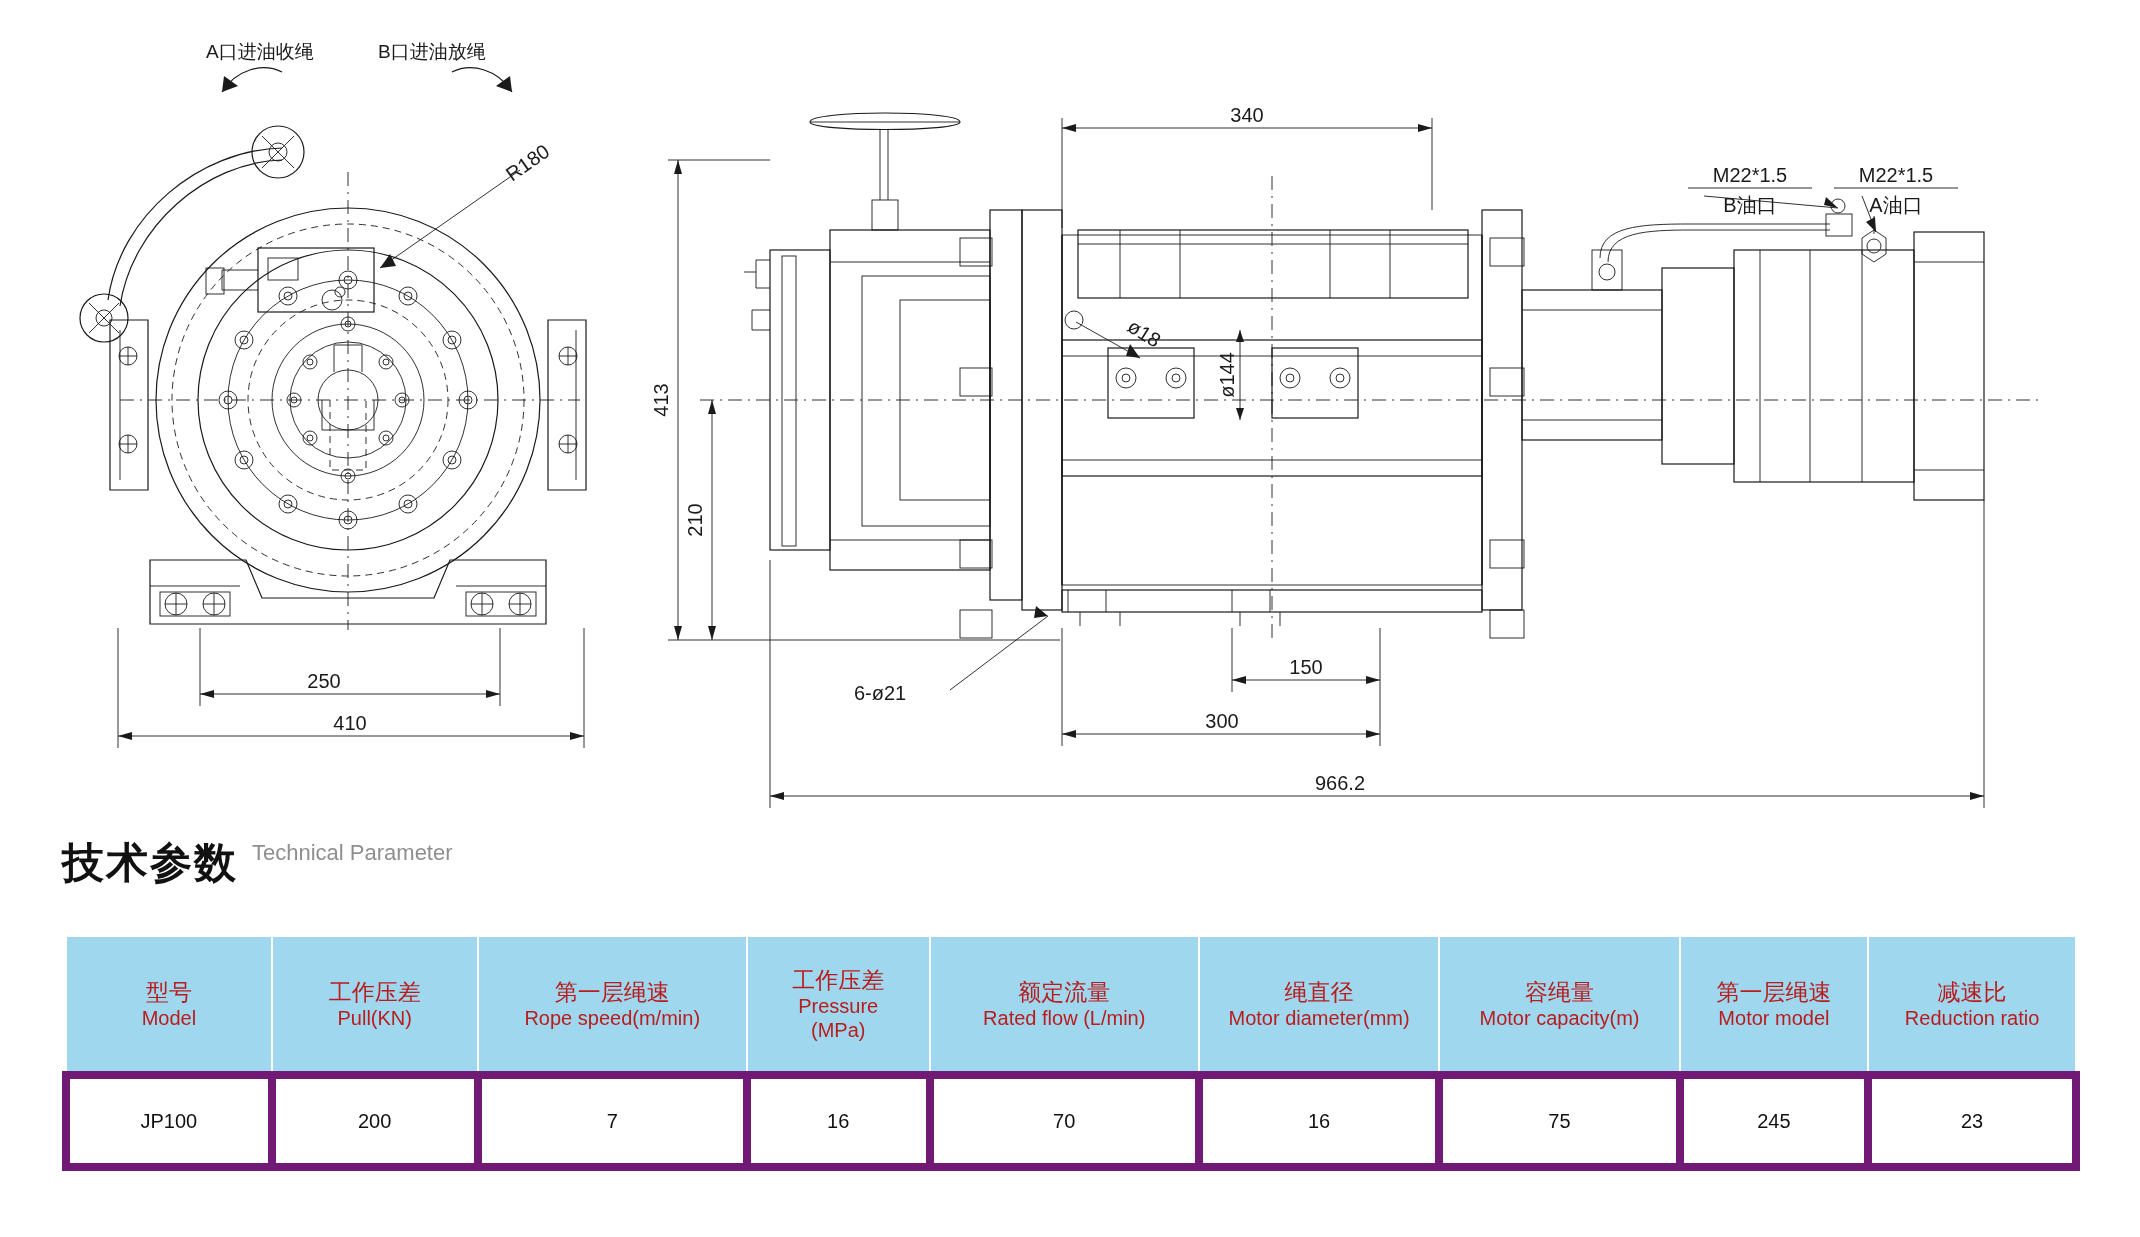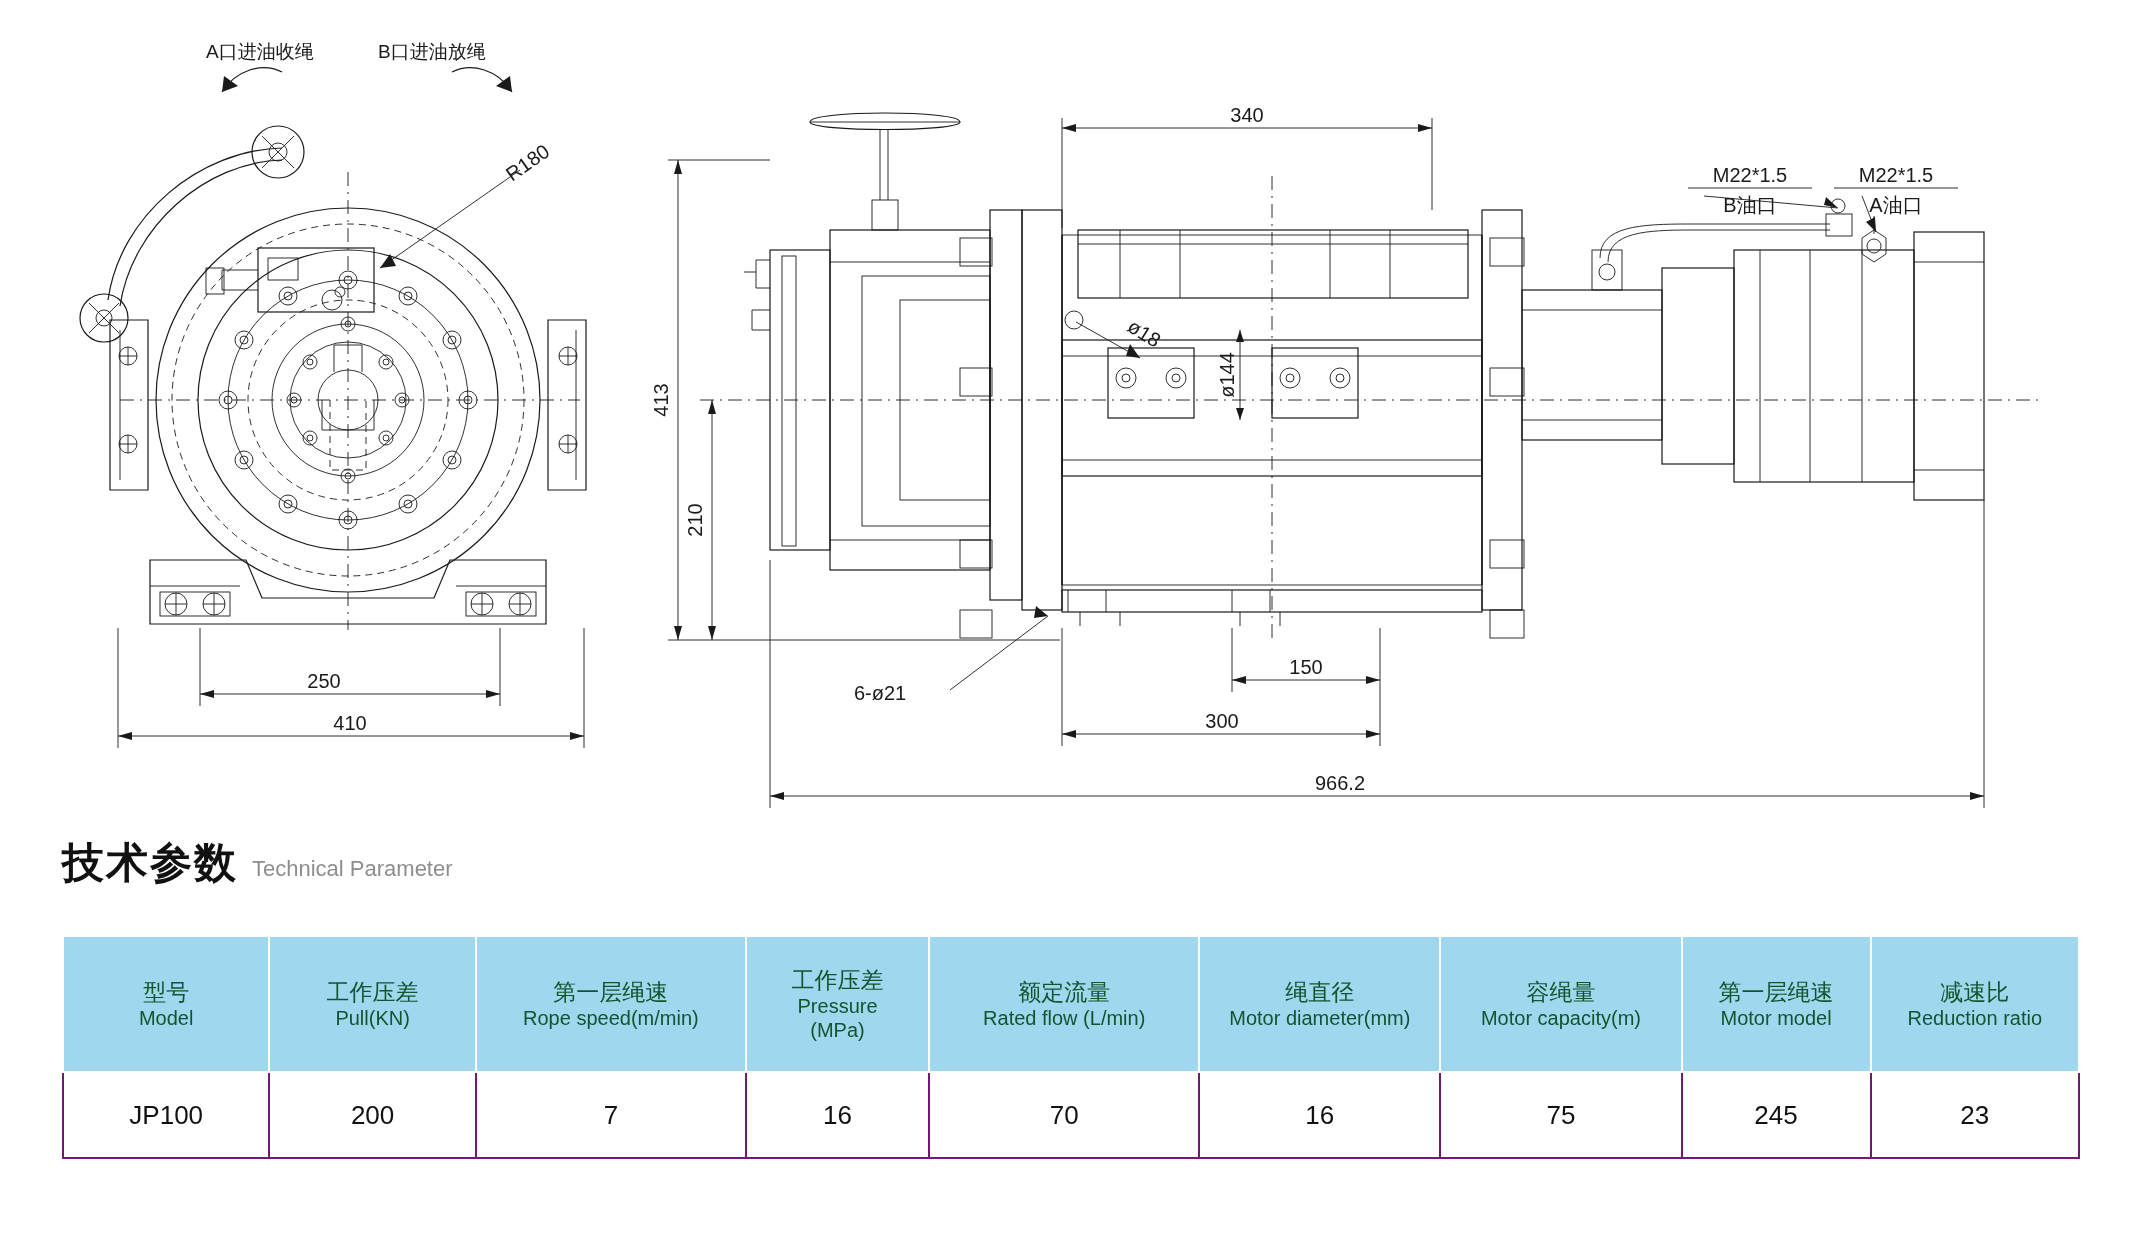--- a/index.html
+++ b/index.html
@@ -9,29 +9,29 @@
   .ln{stroke:#1a1a1a;stroke-width:1.2;fill:none;}
   .ln-thin{stroke:#1a1a1a;stroke-width:0.9;fill:none;}
   .dash{stroke:#1a1a1a;stroke-width:0.9;fill:none;stroke-dasharray:14 6 2 6;}
   .dash2{stroke:#1a1a1a;stroke-width:0.9;fill:none;stroke-dasharray:7 5;}
   .dim{stroke:#1a1a1a;stroke-width:0.9;fill:none;}
   text{font-family:"Liberation Sans",sans-serif;fill:#1a1a1a;}
   .tlabel{font-size:19px;}
   .tdim{font-size:20px;}
 
   
-  .title-wrap{position:absolute;left:62px;top:842px;display:flex;align-items:flex-end;gap:14px;}
+  .title-wrap{position:absolute;left:62px;top:842px;display:flex;gap:14px;}
   .title-cn{font-size:42px;font-weight:700;letter-spacing:2px;color:#111;line-height:1;}
   .title-en{font-size:22px;color:#8e8e8e;line-height:1;padding-bottom:4px;}
 
   
   table.spec{position:absolute;left:62px;top:935px;width:2018px;border-collapse:collapse;table-layout:fixed;}
   table.spec th,table.spec td{border:2px solid #ffffff;text-align:center;vertical-align:middle;}
-  table.spec thead th{background:#9fd7ee;color:#14532d;padding:12px 4px;height:110px;font-weight:400;}
-  table.spec tbody td{background:#ffffff;color:#111;height:82px;font-size:26px;border:2px solid #701a75;}
+  table.spec thead th{background:#9fd7ee;color:#b91c1c;padding:12px 4px;height:110px;font-weight:400;}
+  table.spec tbody td{background:#ffffff;color:#111;height:82px;font-size:20px;border:8px solid #701a75;}
   .hcn{font-size:23px;line-height:1.22;display:block;}
   .hen{font-size:20px;line-height:1.22;display:block;}
 </style>
 </head>
 <body>
 
 <div class="sheet">
 
   <svg class="draw" viewBox="0 0 2140 860">
 

